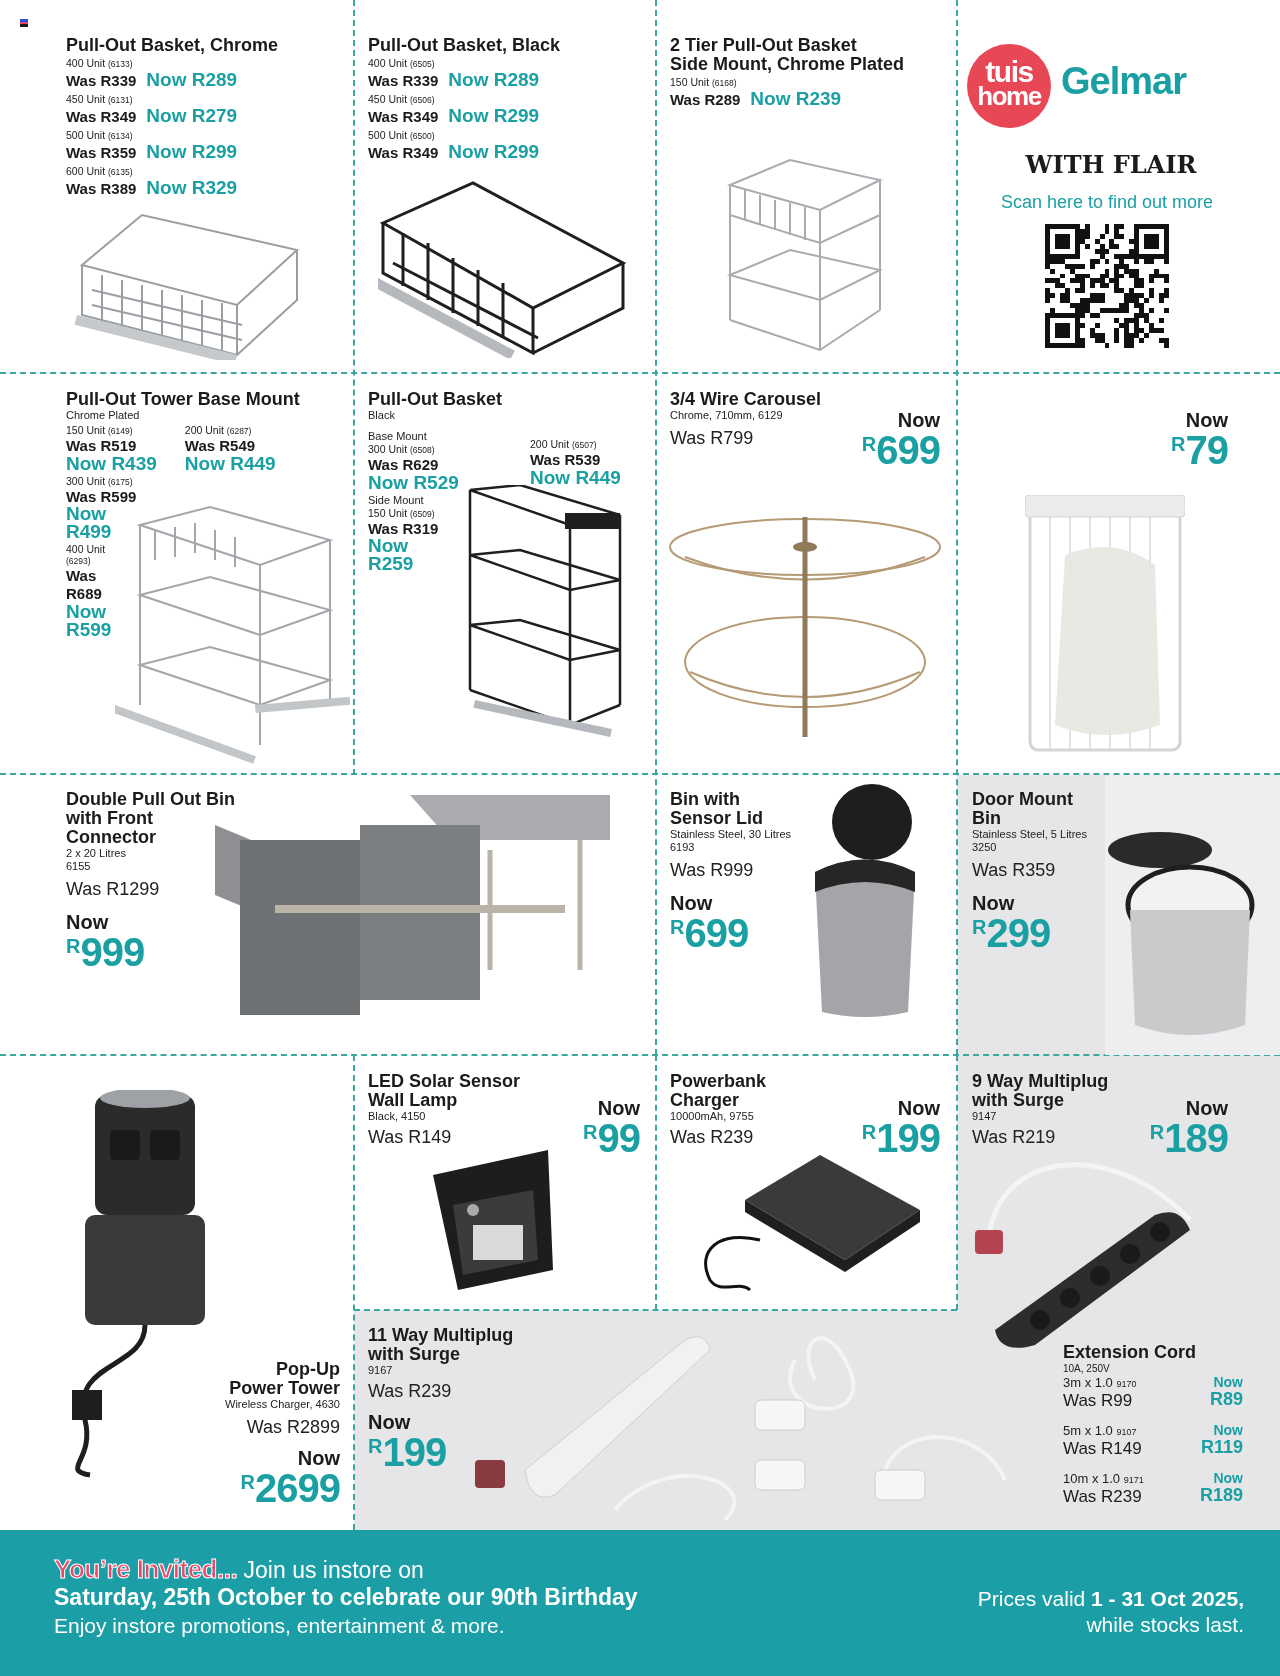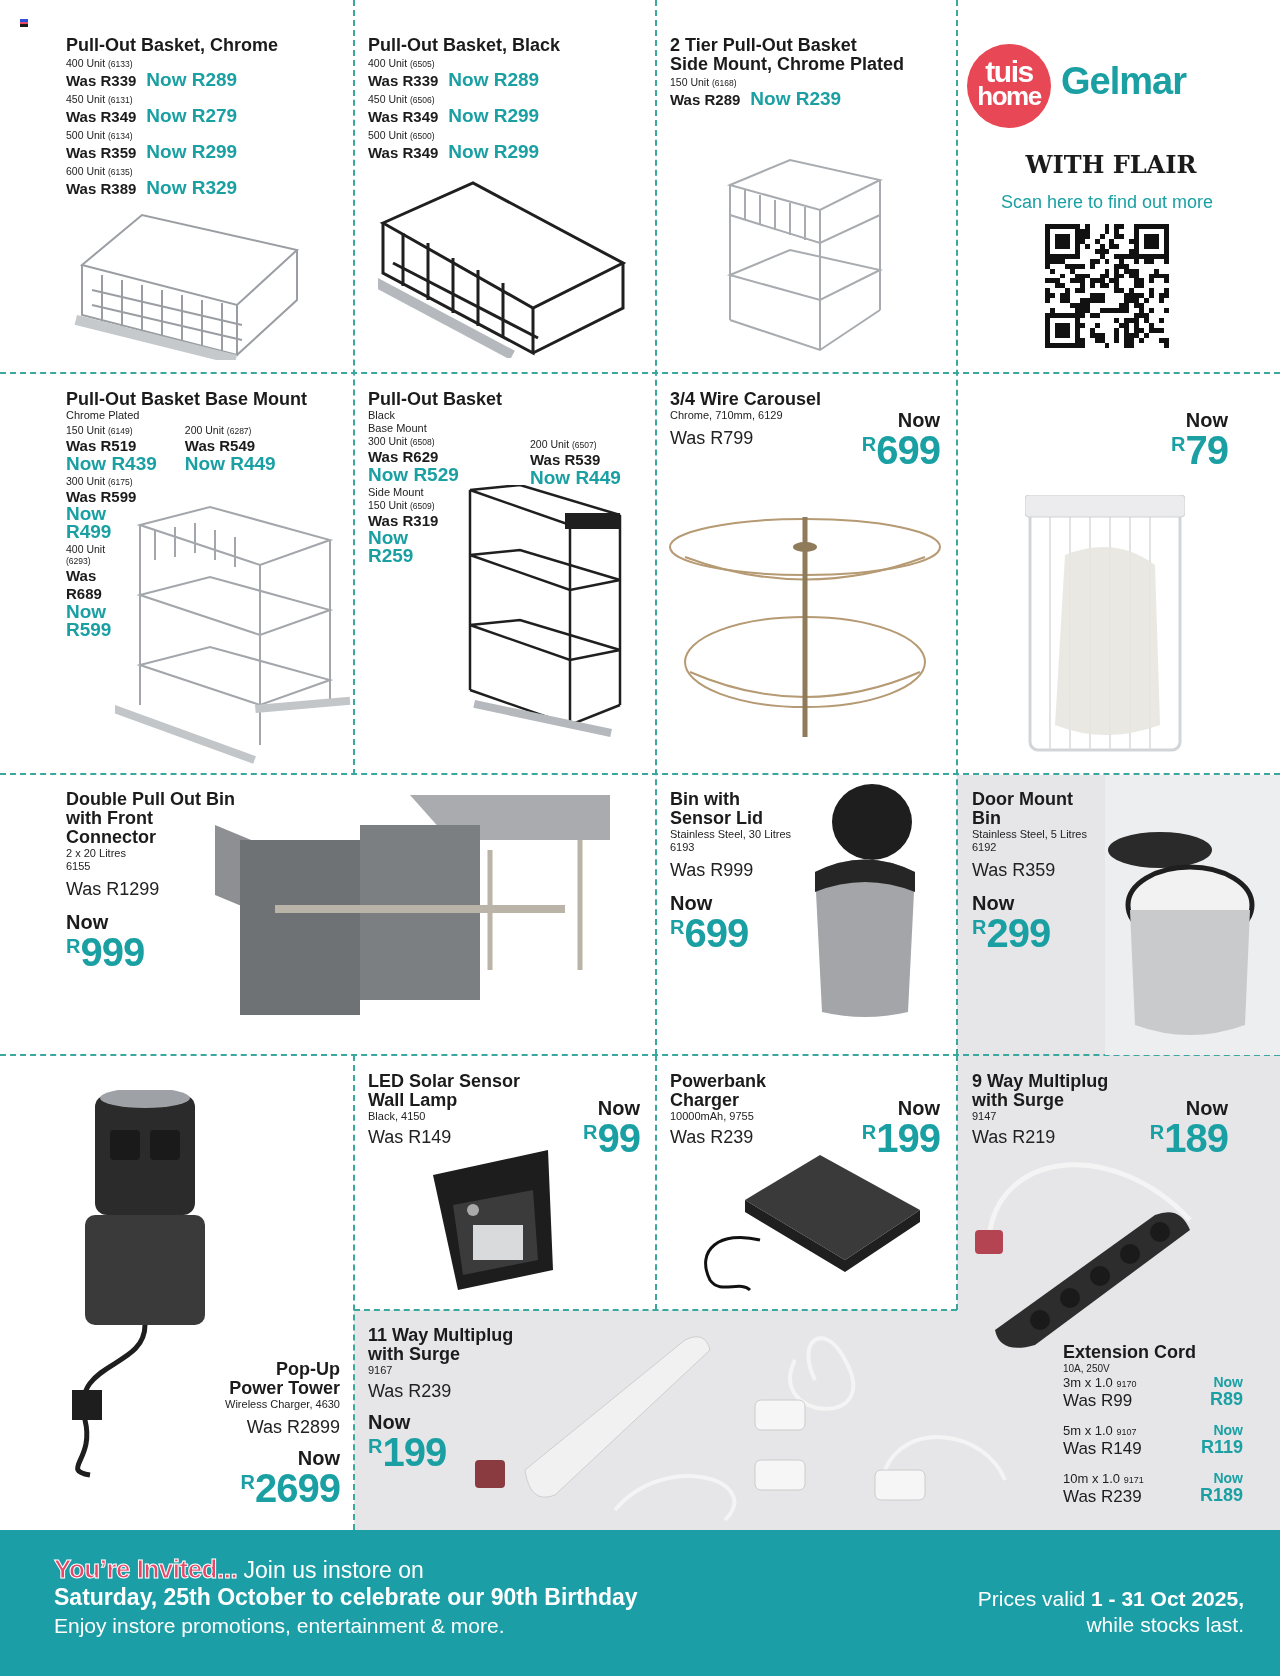--- a/index.html
+++ b/index.html
@@ -789,21 +789,21 @@
         <i style="background: rgb(255, 255, 255);"></i>
         <i style="background: rgb(255, 255, 255);"></i>
         <i style="background: rgb(255, 255, 255);"></i>
         <i style="background: rgb(255, 255, 255);"></i>
         <i style="background: rgb(255, 255, 255);"></i>
         <i style="background: rgb(17, 17, 17);"></i>
       </div>
   </div>
 
   <div class="cell" style="left:66px;top:390px;width:285px;height:380px">
-    <div class="title">Pull-Out Basket Base Mount</div>
+    <div class="title">Pull-Out Tower Base Mount</div>
     <div class="sub">Chrome Plated</div>
     <div style="display:flex;gap:28px">
       <div>
           <div class="unit"><span>150 Unit</span> <small>(6149)</small></div>
           <div class="was" style="line-height:17px">Was R519</div>
           <div class="now" style="line-height:19px">Now R439</div>
         </div>
       <div>
           <div class="unit"><span>200 Unit</span> <small>(6287)</small></div>
           <div class="was" style="line-height:17px">Was R549</div>
@@ -833,21 +833,21 @@
         <path d="M25 160 L95 142 L215 175 L145 200 Z"></path>
         <path d="M40 25 L40 55 M60 22 L60 52 M80 18 L80 48 M100 25 L100 55 M120 32 L120 62"></path>
       </g>
       <rect x="0" y="200" width="150" height="8" fill="#c2c6c9" transform="rotate(20 0 200)"></rect>
       <rect x="140" y="200" width="95" height="8" fill="#c2c6c9" transform="rotate(-5 140 200)"></rect>
     </svg>
 
   <div class="cell" style="left:368px;top:390px;width:285px;height:380px">
     <div class="title">Pull-Out Basket</div>
     <div class="sub">Black</div>
-    <div class="sub" style="margin-top:0">Base Mount</div>
+    <div class="sub" style="margin-top:8px">Base Mount</div>
     <div>
         <div class="unit" style="margin-top:0"><span>300 Unit</span> <small>(6508)</small></div>
         <div class="was" style="line-height:17px">Was R629</div>
         <div class="now" style="line-height:19px">Now R529</div>
       </div>
     <div style="position:absolute;left:162px;top:46px">
         <div class="unit"><span>200 Unit</span> <small>(6507)</small></div>
         <div class="was" style="line-height:17px">Was R539</div>
         <div class="now" style="line-height:19px">Now R449</div>
       </div>
@@ -952,21 +952,21 @@
       <path d="M5 90 Q55 65 105 90 L98 230 Q55 240 12 230 Z" fill="#a3a5a8"></path>
       <path d="M5 90 Q55 65 105 90 L105 110 Q55 90 5 110 Z" fill="#262626"></path>
     </svg>
 
   <div class="cell" style="left:972px;top:790px;width:130px;height:200px">
     <div class="title">
         <div>Door Mount</div>
         <div>Bin</div>
       </div>
     <div class="sub" style="white-space:nowrap">Stainless Steel, 5 Litres</div>
-    <div class="sub">6192</div>
+    <div class="sub">3250</div>
     <div class="wasplain">Was R359</div>
     <div class="nowlbl" style="margin-top:12px">Now</div>
     <div class="big">
         <span class="r">R</span>
         <span class="v">299</span>
       </div>
   </div>
   <svg class="img" style="left:1105px;top:775px" width="175" height="280" viewBox="0 0 175 280">
       <rect x="0" y="0" width="175" height="280" fill="#eceef0"></rect>
       <ellipse cx="55" cy="75" rx="52" ry="18" fill="#2a2a2a"></ellipse>

